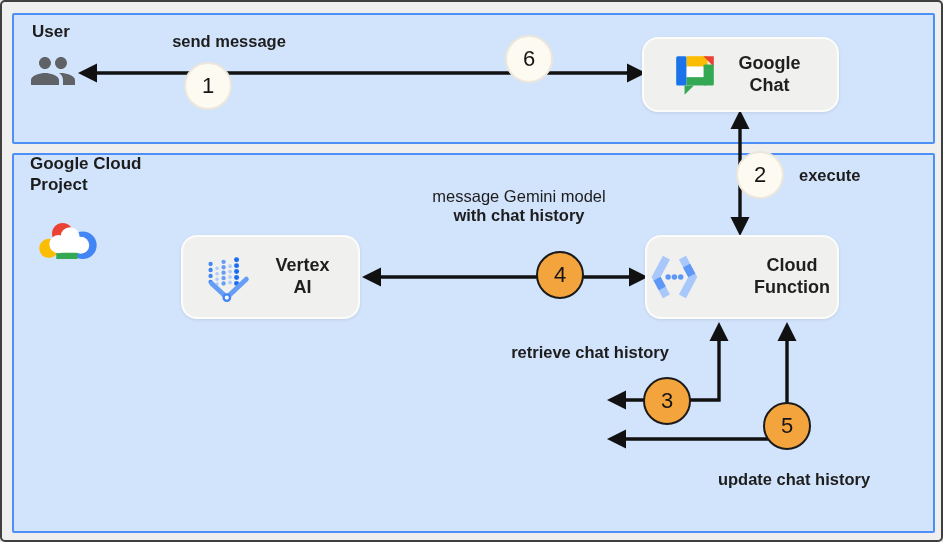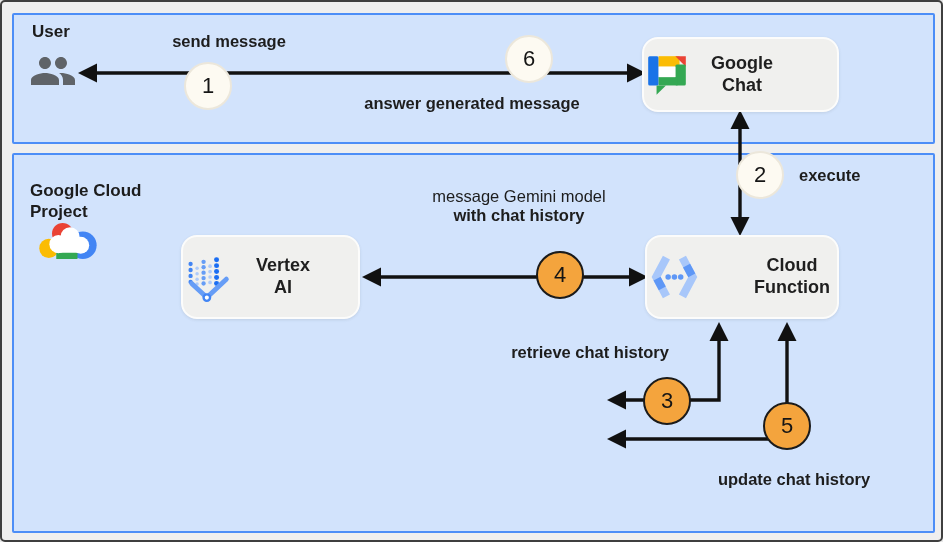--- a/index.html
+++ b/index.html
@@ -13,21 +13,21 @@
     border-radius:2px;box-sizing:border-box;
   }
   .zone-user{left:10px;top:11px;width:923px;height:131px;}
   .zone-gcp{left:10px;top:151px;width:923px;height:380px;}
   .zone-label{
     position:absolute;font-size:17px;font-weight:700;color:#1c1c1c;line-height:1.25;
   }
   .arrows{position:absolute;left:0;top:0;width:943px;height:542px;}
   .node{
     position:absolute;background:#f0f0ee;border:2px solid #fcfcfb;border-radius:16px;
-    box-sizing:border-box;display:flex;align-items:center;
+    box-sizing:border-box;display:flex;align-items:center;justify-content:center;
     gap:12px;box-shadow:0 1px 3px rgba(60,64,67,.12);
   }
   .node-label{
     font-weight:700;font-size:18px;color:#1f1f1f;text-align:center;line-height:1.22;
   }
   .edge-label{position:absolute;font-size:16.5px;white-space:nowrap;color:#1d1d1d;}
   .w600{font-weight:600;}
   .w700{font-weight:700;}
   .w400{font-weight:400;}
   .centered{transform:translateX(-50%);text-align:center;}
@@ -42,21 +42,21 @@
 </style>
 </head>
 <body>
 
 <div class="frame">
 
   <div class="zone zone-user"></div>
   <div class="zone zone-gcp"></div>
 
   <div class="zone-label" style="left:30px;top:19px;">User</div>
-  <div class="zone-label" style="left:28px;top:178px;width:135px;">Google Cloud Project</div>
+  <div class="zone-label" style="left:28px;top:151px;width:135px;">Google Cloud Project</div>
 
   <svg class="icon-abs" style="left:27px;top:49px;" width="48" height="40" viewBox="0 0 24 20">
     <path fill="#5f6368" d="M16 9c1.66 0 2.99-1.34 2.99-3S17.66 3 16 3c-1.66 0-3 1.34-3 3s1.34 3 3 3zm-8 0c1.66 0 2.99-1.34 2.99-3S9.66 3 8 3C6.34 3 5 4.34 5 6s1.34 3 3 3zm0 2c-2.33 0-7 1.17-7 3.5V17h14v-2.5C15 12.17 10.33 11 8 11zm8 0c-.29 0-.62.02-.97.05 1.16.84 1.97 1.97 1.97 3.45V17h6v-2.5c0-2.33-4.67-3.5-7-3.5z"></path>
   </svg>
 
   <svg class="icon-abs" style="left:33px;top:214px;" width="68" height="52" viewBox="0 0 64 48">
     <circle cx="26" cy="16" r="10" fill="#ea4335"></circle>
     <circle cx="13" cy="30" r="9" fill="#fbbc04"></circle>
     <circle cx="45" cy="27" r="13" fill="#4285f4"></circle>
     <rect x="20" y="32" width="20" height="8" fill="#34a853"></rect>
@@ -164,21 +164,20 @@
       <line x1="39.2" y1="22.5" x2="34.6" y2="14" stroke="#5e97f6" stroke-width="7"></line>
       <circle cx="18.5" cy="24" r="2.4" fill="#5e97f6"></circle>
       <circle cx="24" cy="24" r="2.4" fill="#5e97f6"></circle>
       <circle cx="29.5" cy="24" r="2.4" fill="#5e97f6"></circle>
     </svg>
     <div class="node-label" style="width:92px;">Cloud Function</div>
   </div>
 
 
   <div class="edge-label w600 centered" style="left:227px;top:30px;">send message</div>
-  <div class="edge-label w600 centered" style="left:470px;top:92px;">answer generated message</div>
   <div class="edge-label w600" style="left:797px;top:164px;">execute</div>
   <div class="edge-label centered" style="left:517px;top:185px;">
     <div class="w400">message Gemini model</div>
     <div class="w700">with chat history</div>
   </div>
   <div class="edge-label w700 centered" style="left:588px;top:341px;">retrieve chat history</div>
   <div class="edge-label w700 centered" style="left:792px;top:468px;">update chat history</div>
 
   <div class="step cream" style="left:182px;top:60px;">1</div>
   <div class="step cream" style="left:503px;top:33px;">6</div>

